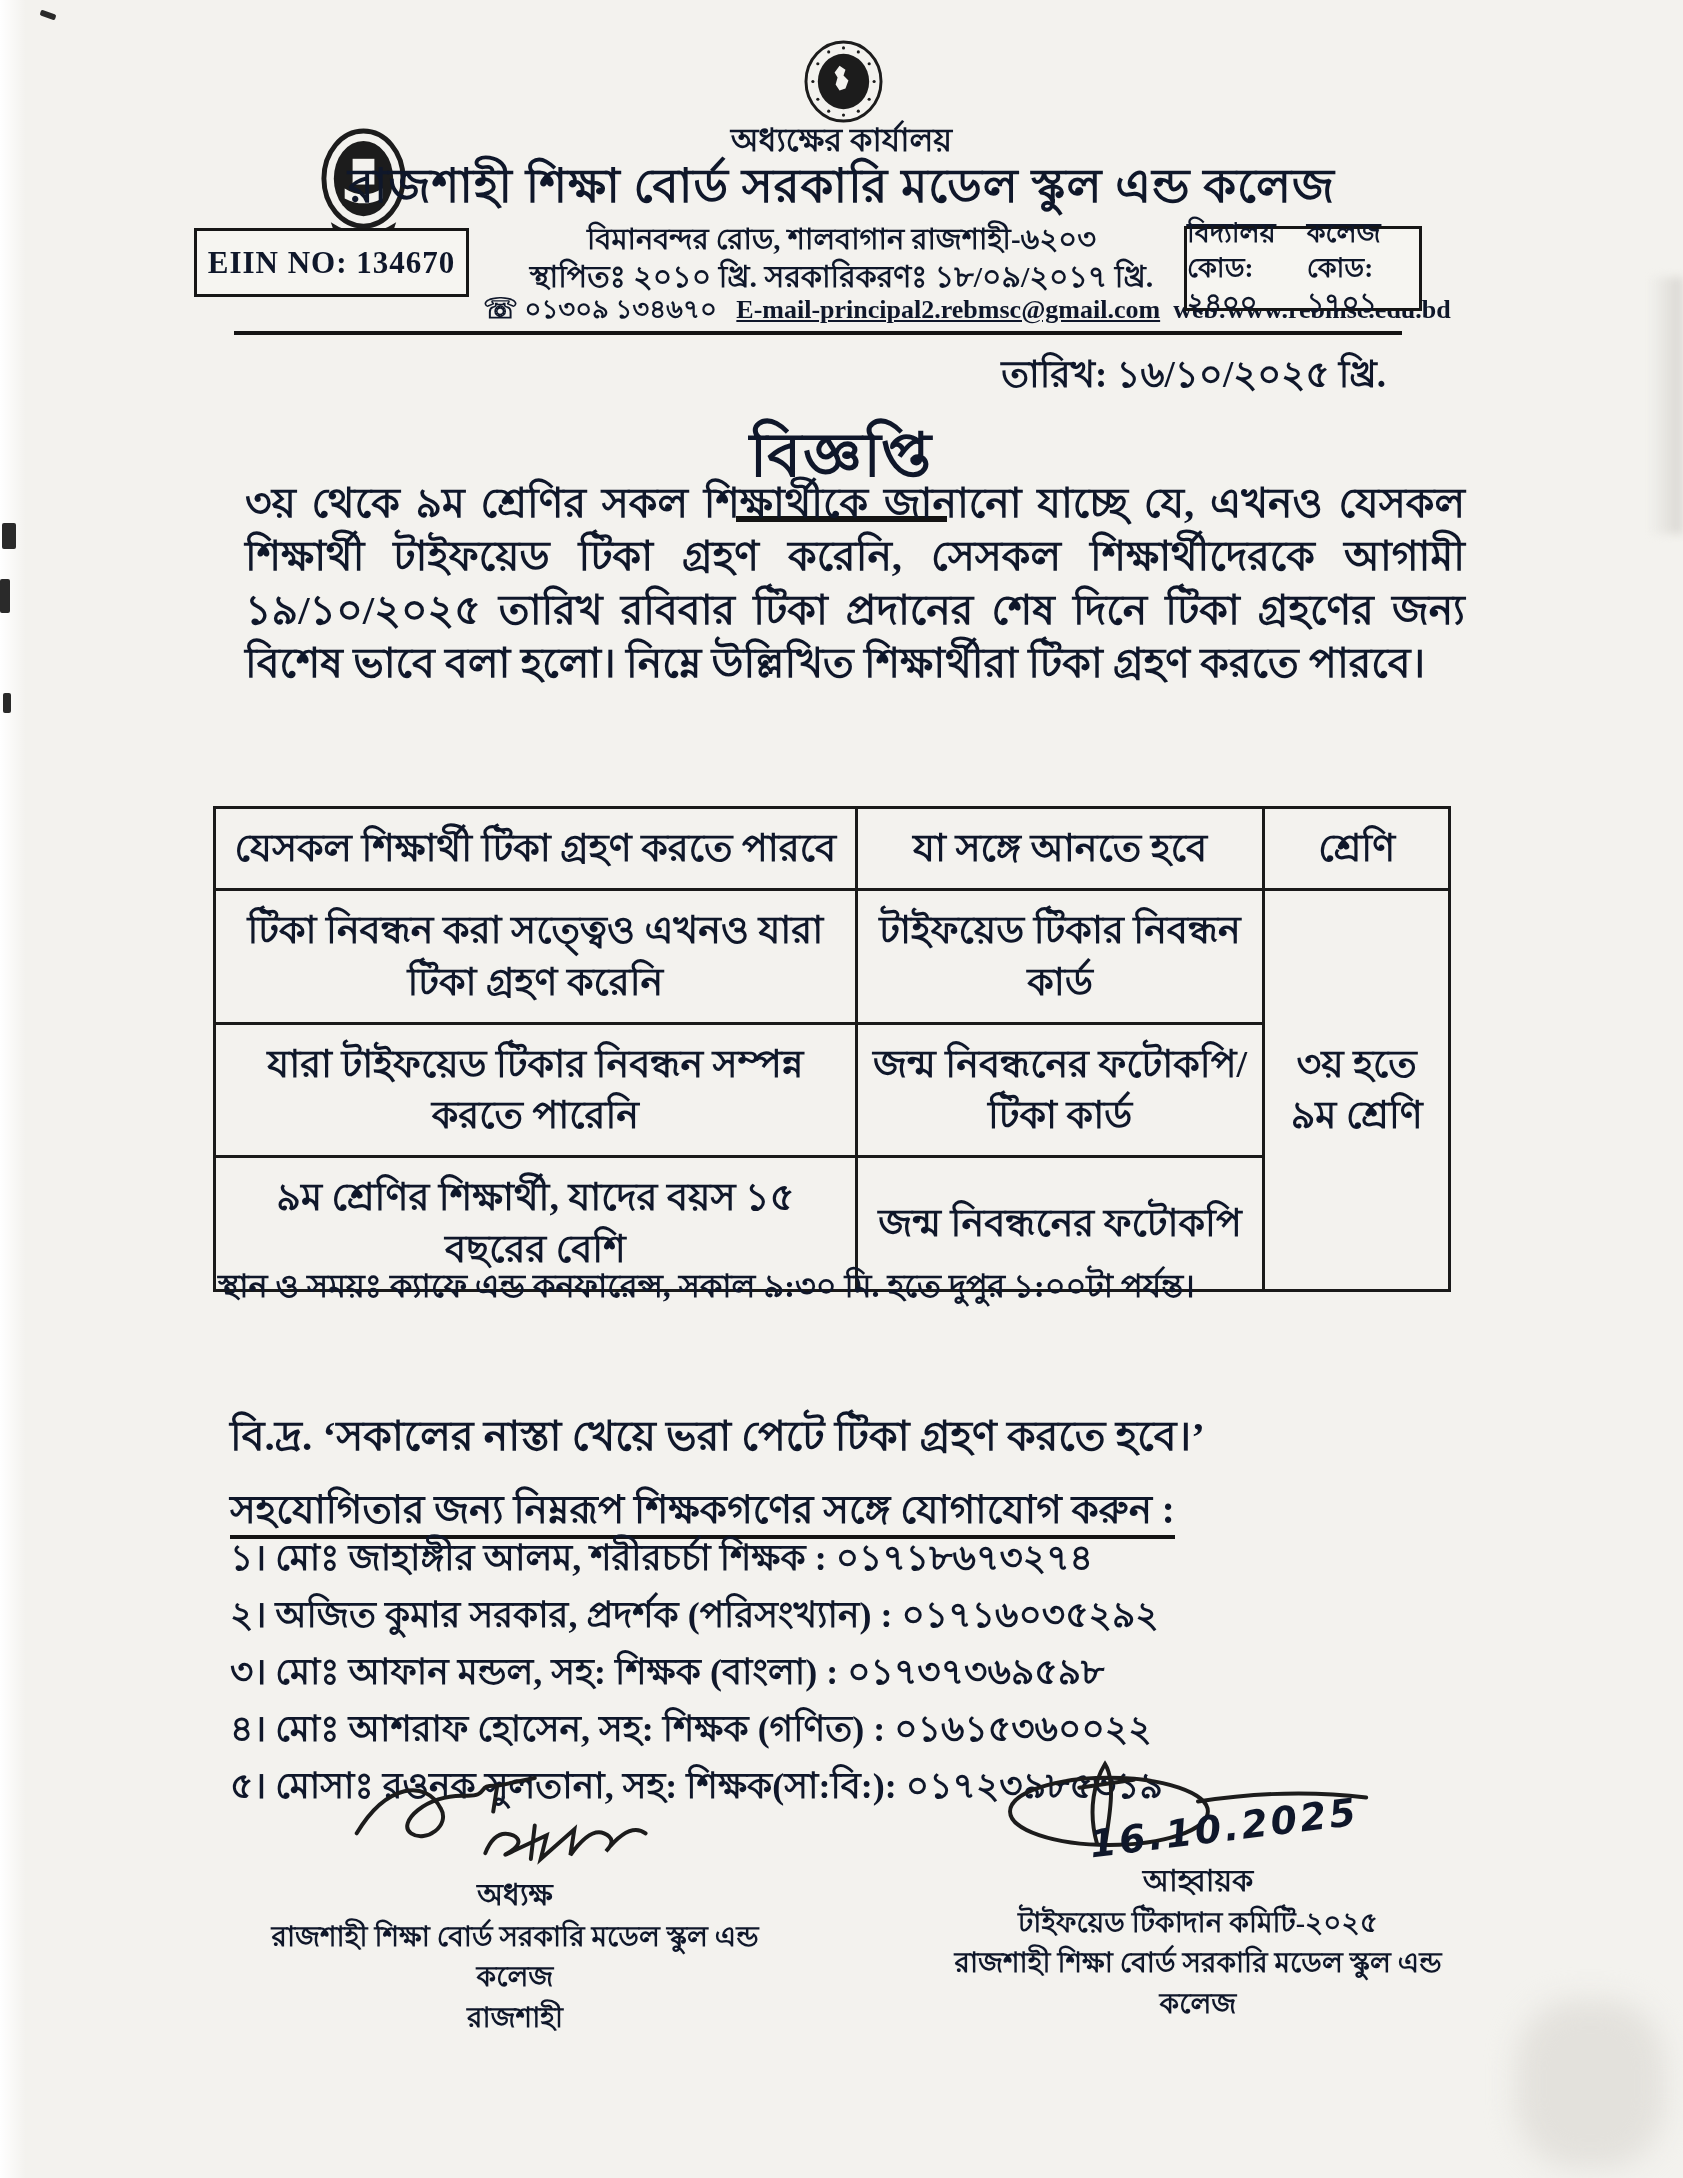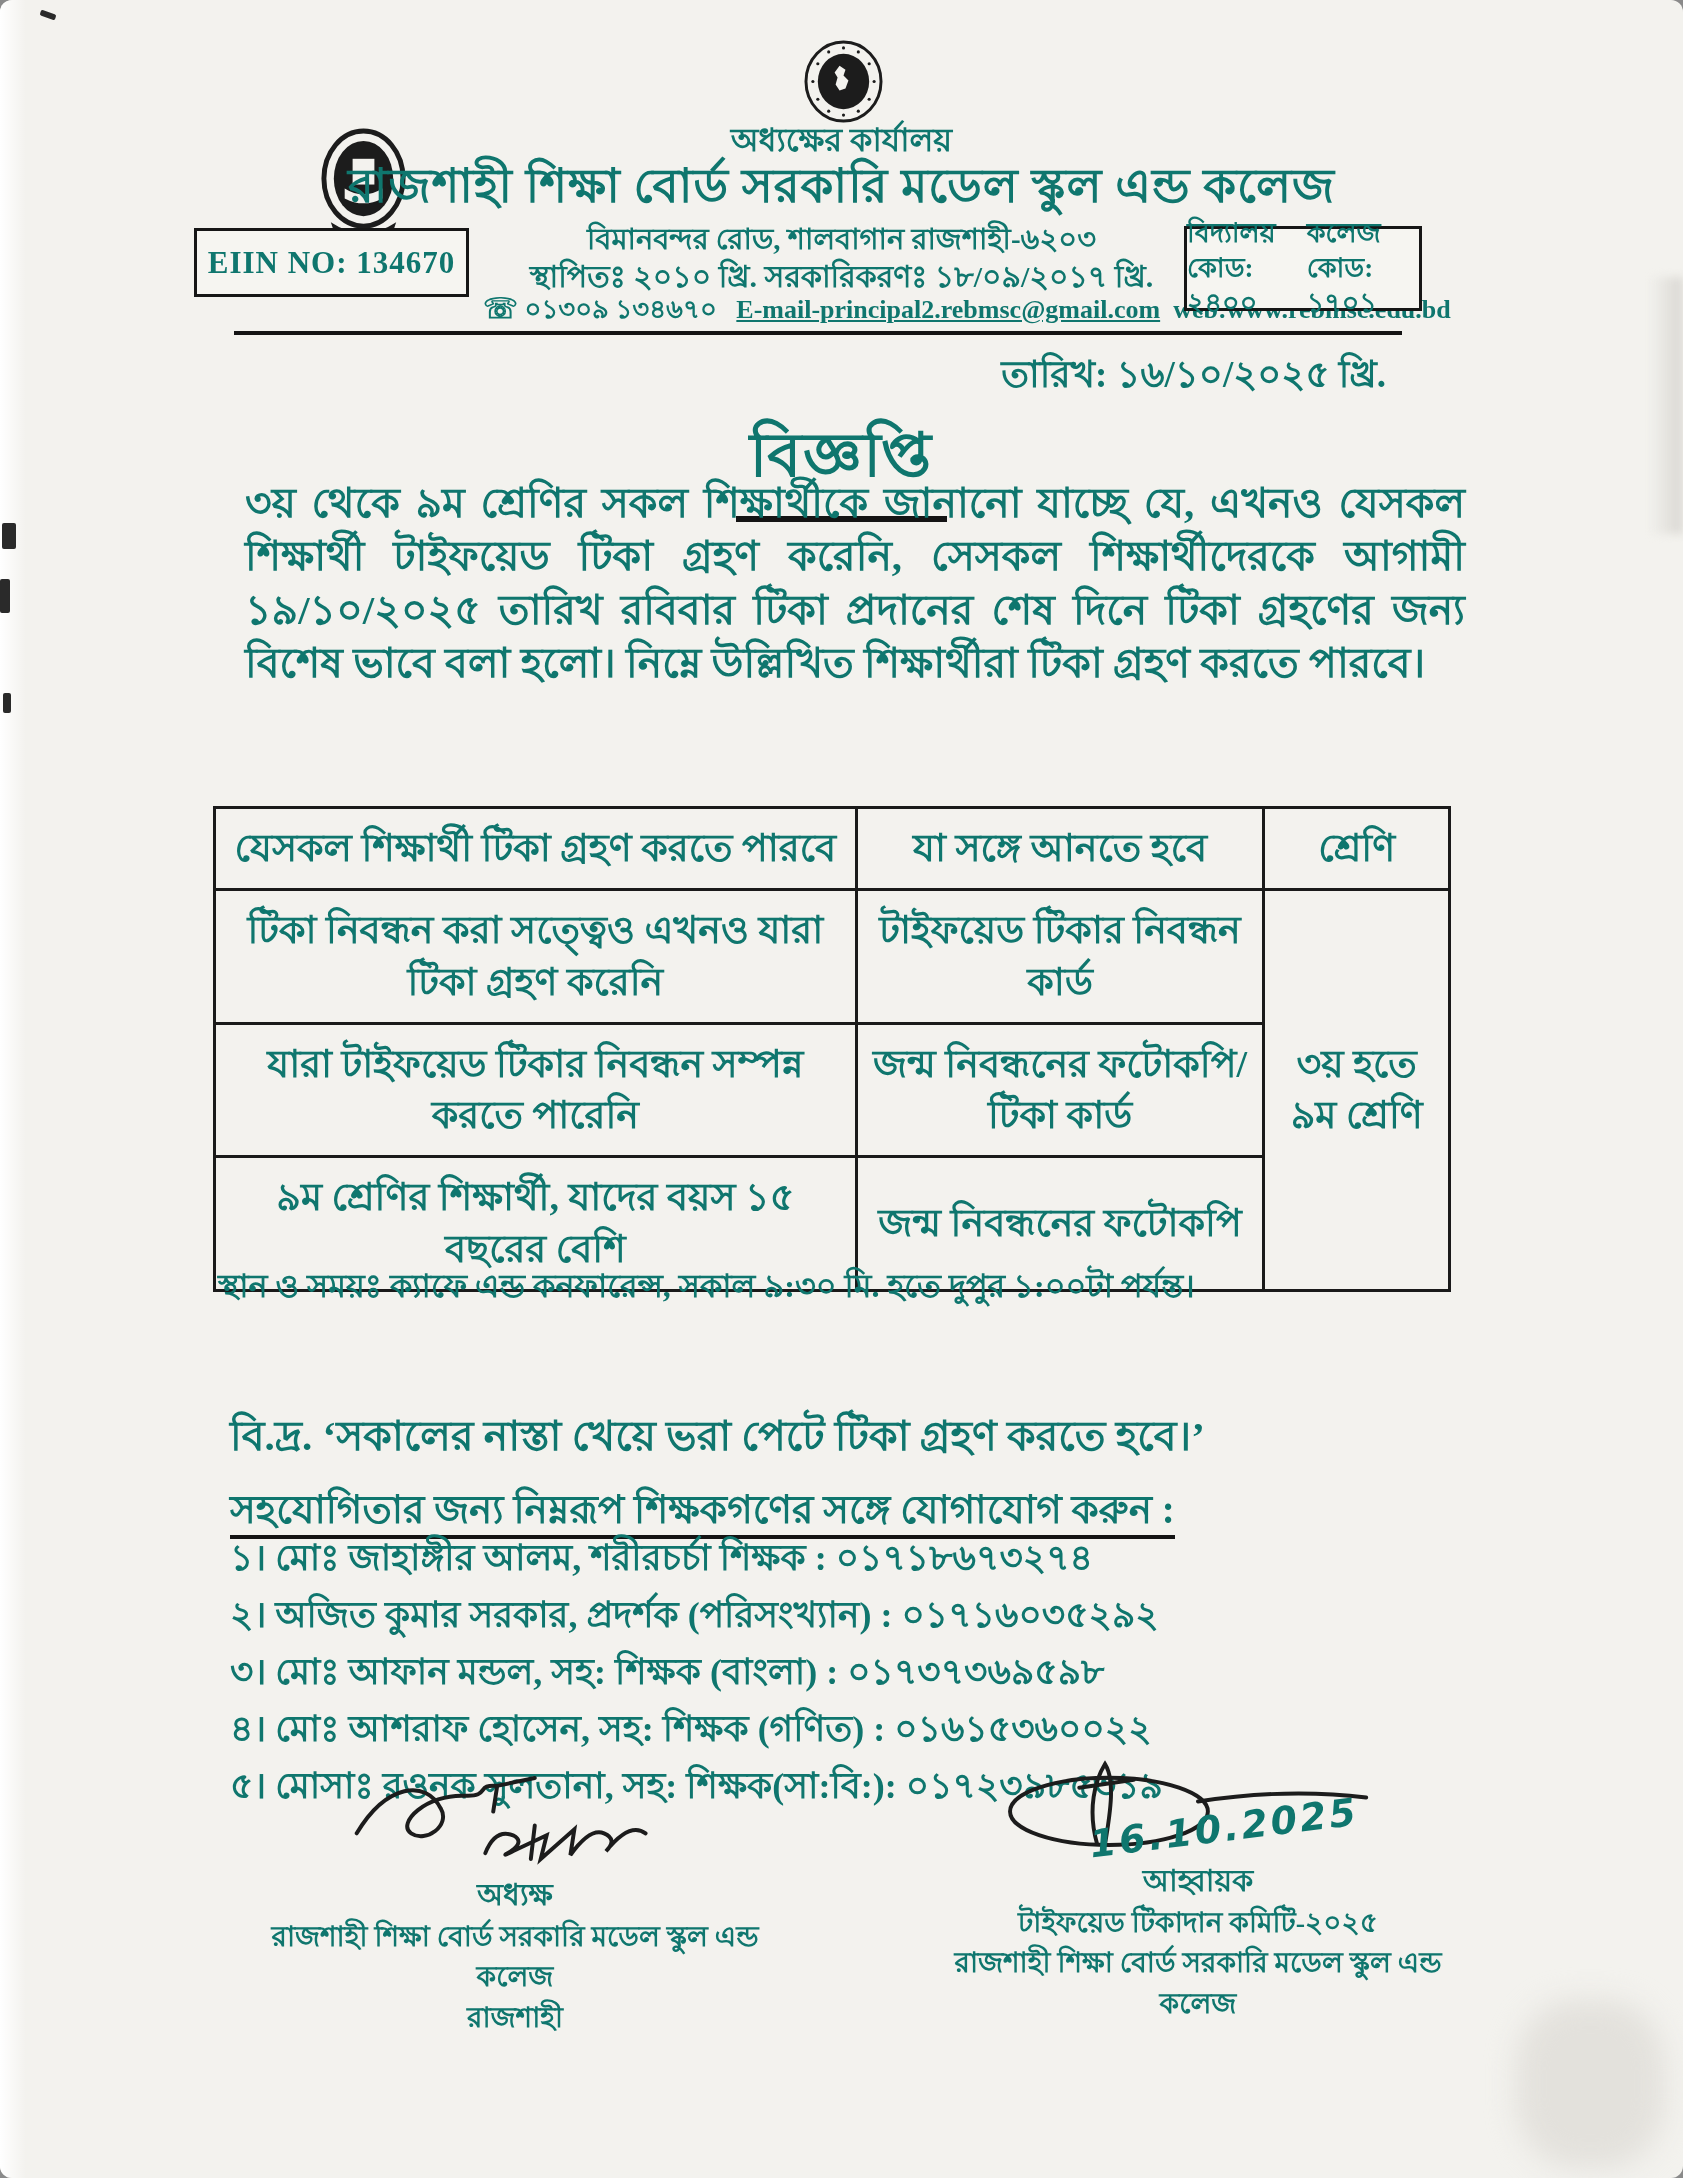--- a/index.html
+++ b/index.html
@@ -2,23 +2,22 @@
 <html><head>
 <meta charset="utf-8">
 <style>
   html,body{margin:0;padding:0;background:#8a8a8a;}
   .page{
     position:relative;
     width:1683px;height:2178px;
     margin:0 auto;
     background:#f3f2ee;
     font-family:"Liberation Serif","DejaVu Serif",serif;
-    color:#0f766e;
+    color:#0f172a;
     overflow:hidden;
-    border-radius:12px;
   }
   
   .scan-edge-left{position:absolute;left:0;top:0;width:26px;height:2178px;background:linear-gradient(90deg,#ffffff,rgba(255,255,255,0));}
   .scan-shadow-right{position:absolute;right:0;top:277px;width:34px;height:257px;background:linear-gradient(270deg,#d9d7d2,rgba(217,215,210,0));filter:blur(4px);}
   .scan-shadow-br{position:absolute;right:18px;top:2000px;width:149px;height:168px;background:#e3e1dc;border-radius:40%;filter:blur(14px);}
   .edge-mark{position:absolute;background:#2a2a2a;border-radius:2px;}
   .m1{left:2px;top:523px;width:14px;height:26px;}
   .m2{left:0px;top:579px;width:10px;height:34px;}
   .m3{left:3px;top:693px;width:8px;height:20px;}
   .m4{left:40px;top:12px;width:16px;height:6px;transform:rotate(20deg);}

